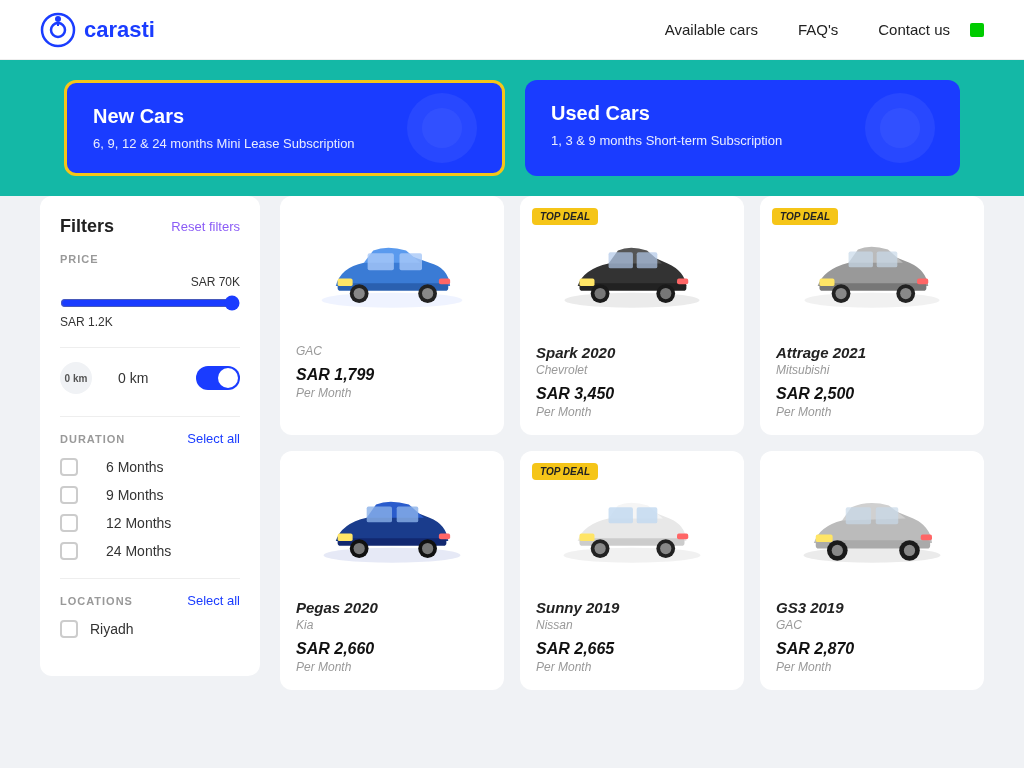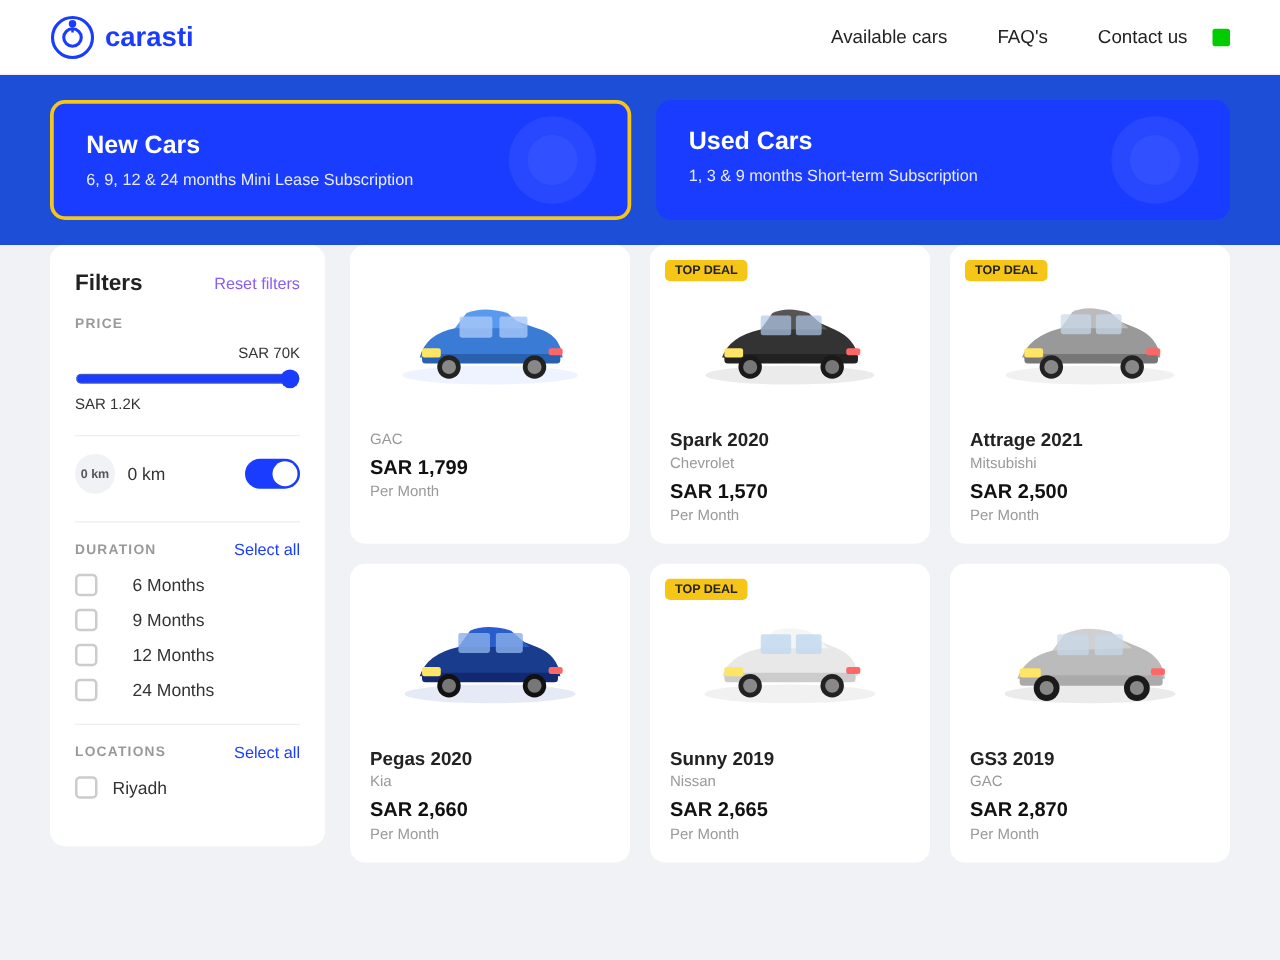--- a/index.html
+++ b/index.html
@@ -44,22 +44,22 @@
       height: 14px;
       background: #0c0;
       border-radius: 2px;
       margin-left: 20px;
     }
 
     
     .banners {
       display: flex;
       gap: 20px;
-      padding: 20px 40px;
-      background: #1d4ed8;
+      padding: 20px 64px;
+      background: #14b8a6;
     }
     .banner {
       flex: 1;
       border-radius: 12px;
       padding: 22px 26px;
       color: #fff;
       background: #1a3cff;
       position: relative;
       overflow: hidden;
       cursor: pointer;
@@ -149,21 +149,21 @@
     .divider {
       border: none;
       border-top: 1px solid #eee;
       margin: 14px 0;
     }
 
     
     .km-row {
       display: flex;
       align-items: center;
-      gap: 10px;
+      gap: 26px;
       margin-bottom: 22px;
     }
     .km-badge {
       background: #f0f2f5;
       border-radius: 50%;
       width: 32px;
       height: 32px;
       display: flex;
       align-items: center;
       justify-content: center;
@@ -252,20 +252,21 @@
       gap: 16px;
       align-content: start;
     }
     .car-card {
       background: #fff;
       border-radius: 12px;
       padding: 16px;
       position: relative;
       cursor: pointer;
       transition: box-shadow 0.2s;
+      font-style: italic;
     }
     .top-deal-badge {
       position: absolute;
       top: 12px;
       left: 12px;
       background: #f5c518;
       color: #222;
       font-size: 10px;
       font-weight: 700;
       padding: 3px 8px;
@@ -448,21 +449,21 @@
     <circle cx="116" cy="68" r="10" fill="#1a1a1a"></circle>
             <circle cx="116" cy="68" r="6" fill="#777"></circle>
     <rect x="55" y="24" width="26" height="17" rx="2" fill="#b0c8e8" opacity="0.7"></rect>
     <rect x="85" y="24" width="22" height="17" rx="2" fill="#b0c8e8" opacity="0.7"></rect>
     <rect x="24" y="52" width="16" height="8" rx="2" fill="#ffe566"></rect>
     <rect x="128" y="52" width="12" height="6" rx="2" fill="#ff6666"></rect>
   </svg>
     </div>
     <div class="car-name">Spark 2020</div>
     <div class="car-brand">Chevrolet</div>
-    <div class="car-price">SAR 1,570</div>
+    <div class="car-price">SAR 3,450</div>
     <div class="car-per-month">Per Month</div>
   </div>
       <div class="car-card">
     <div class="top-deal-badge">TOP DEAL</div>
     <div class="car-image-area">
       <svg viewBox="0 0 160 90" class="car-svg">
     <ellipse cx="80" cy="75" rx="72" ry="8" fill="#ddd" opacity="0.4"></ellipse>
     <path d="M22 60 Q28 42 55 35 L72 27 Q84 22 100 27 L120 35 Q138 43 140 60 Z" fill="#999"></path>
     <path d="M55 35 L65 21 Q78 15 97 21 L113 35 Z" fill="#bbb"></path>
     <rect x="24" y="57" width="114" height="8" rx="3" fill="#777"></rect>

